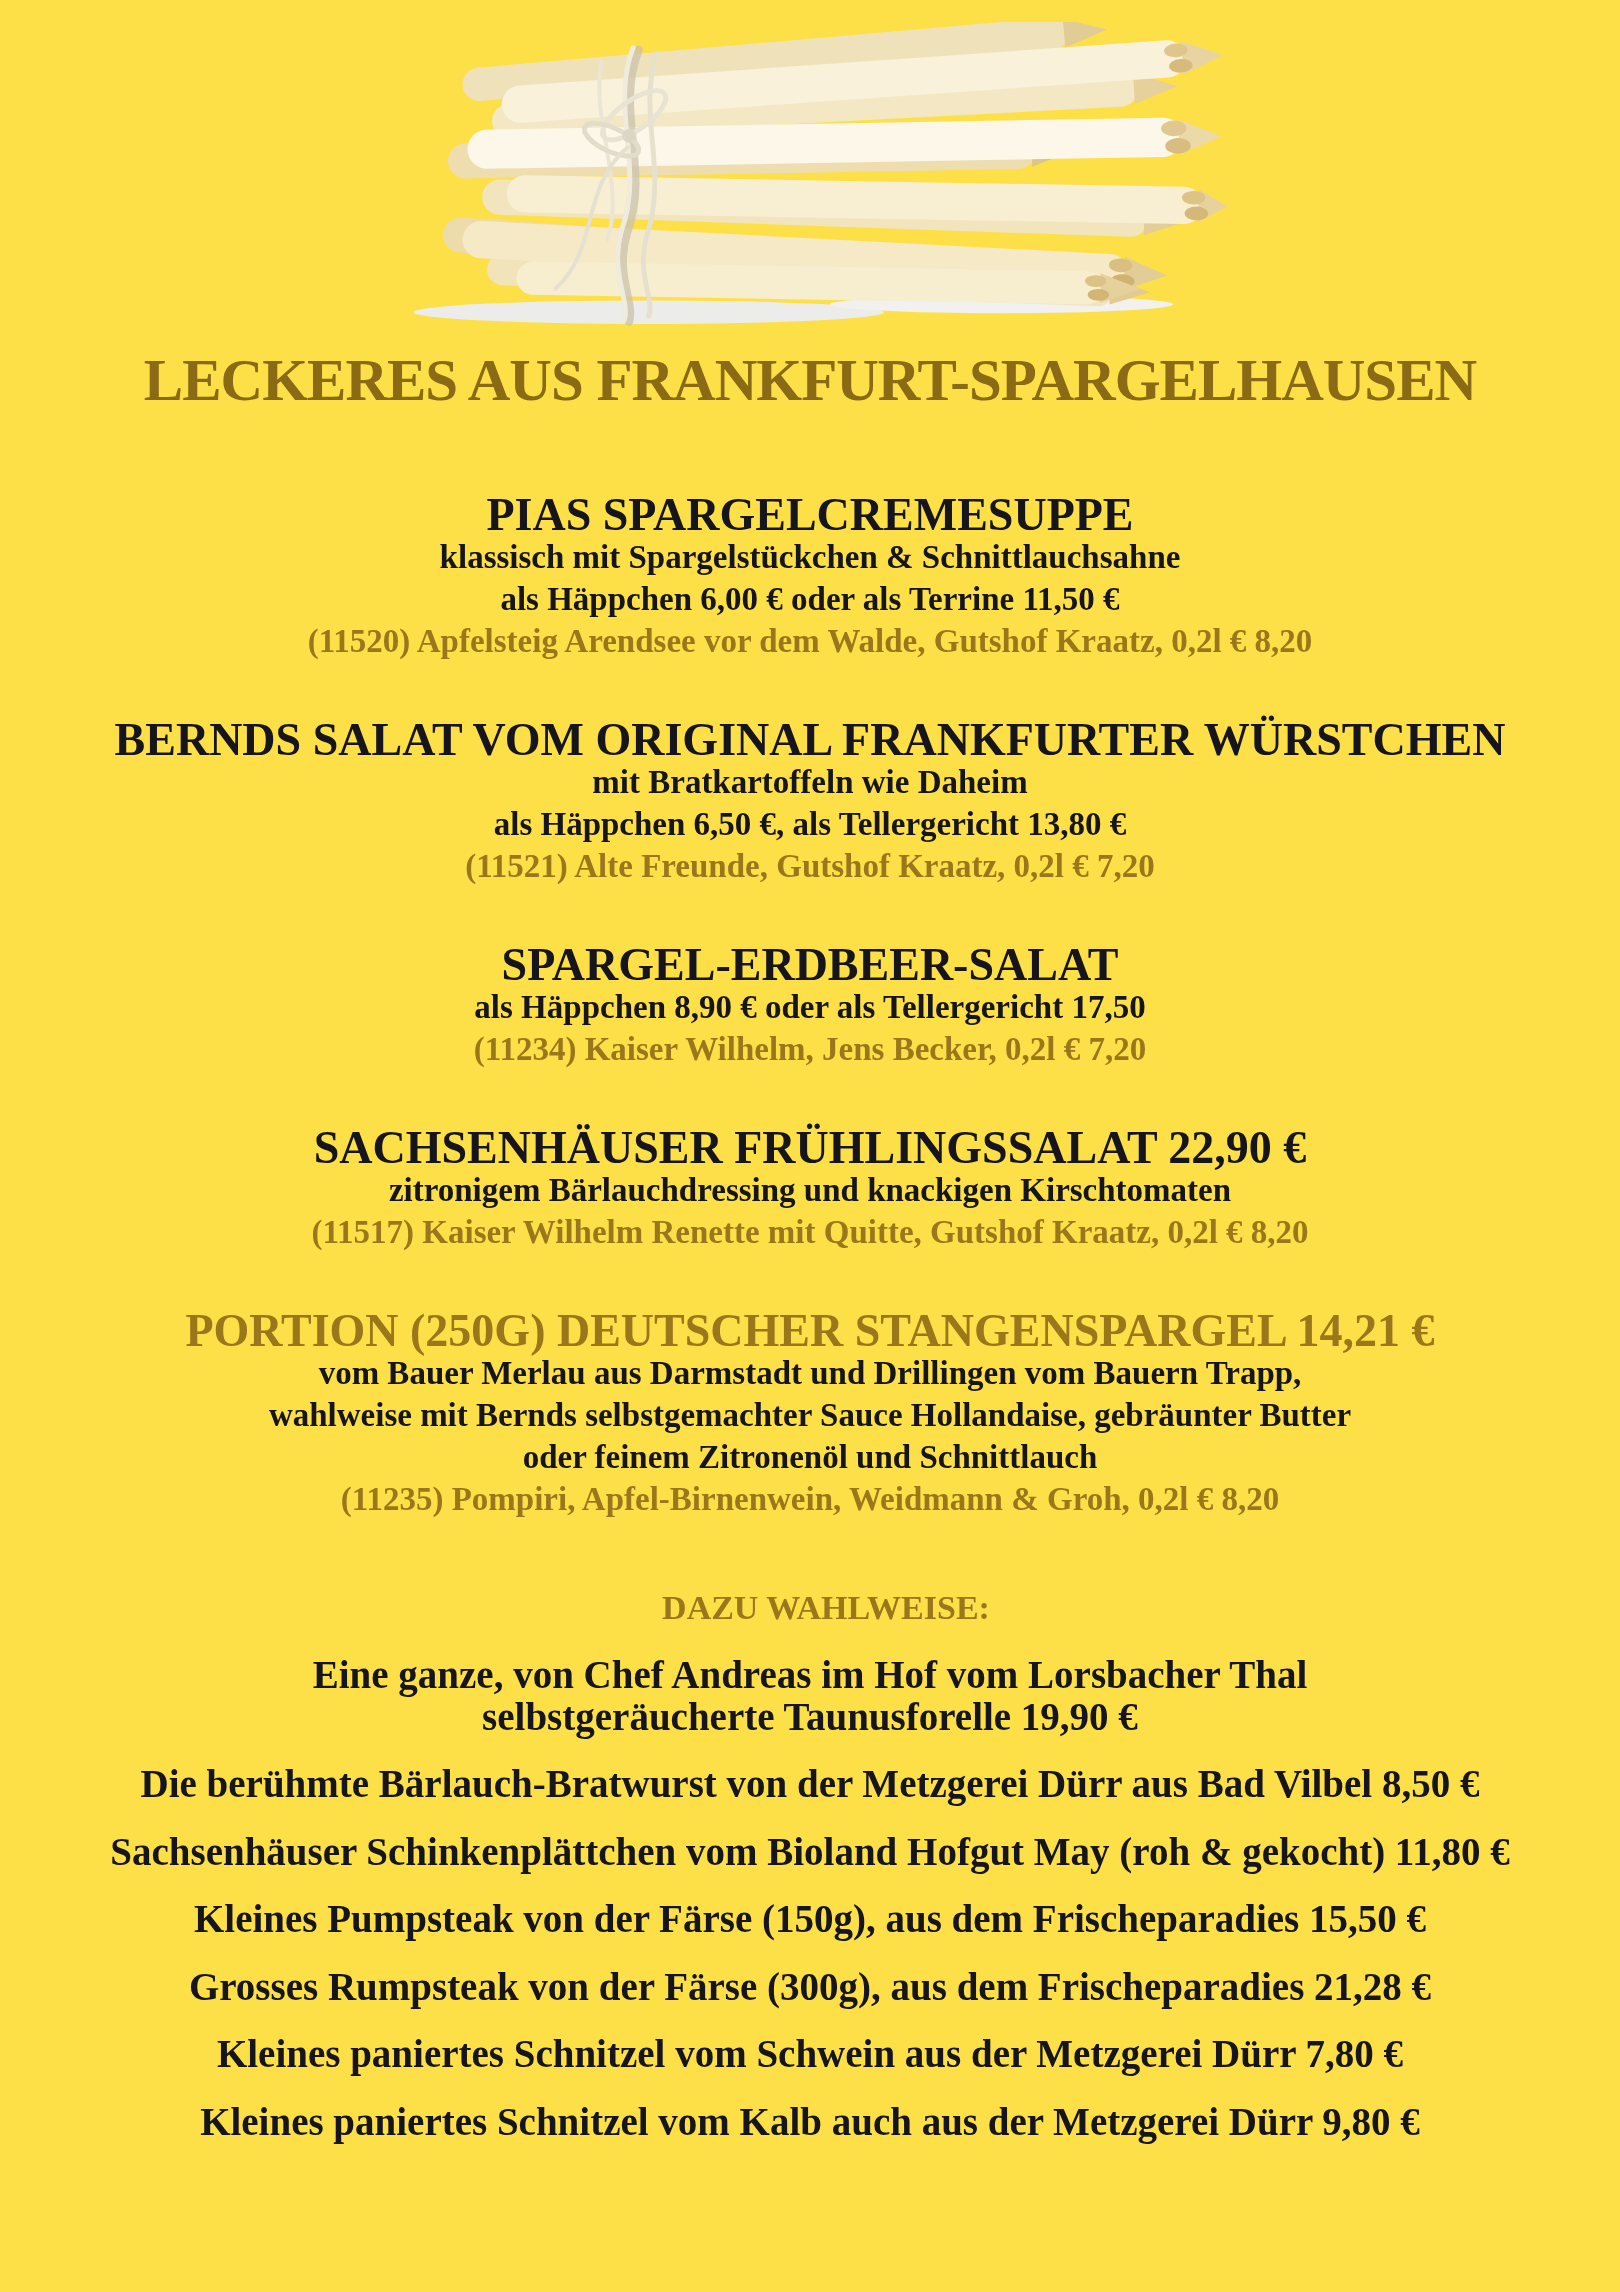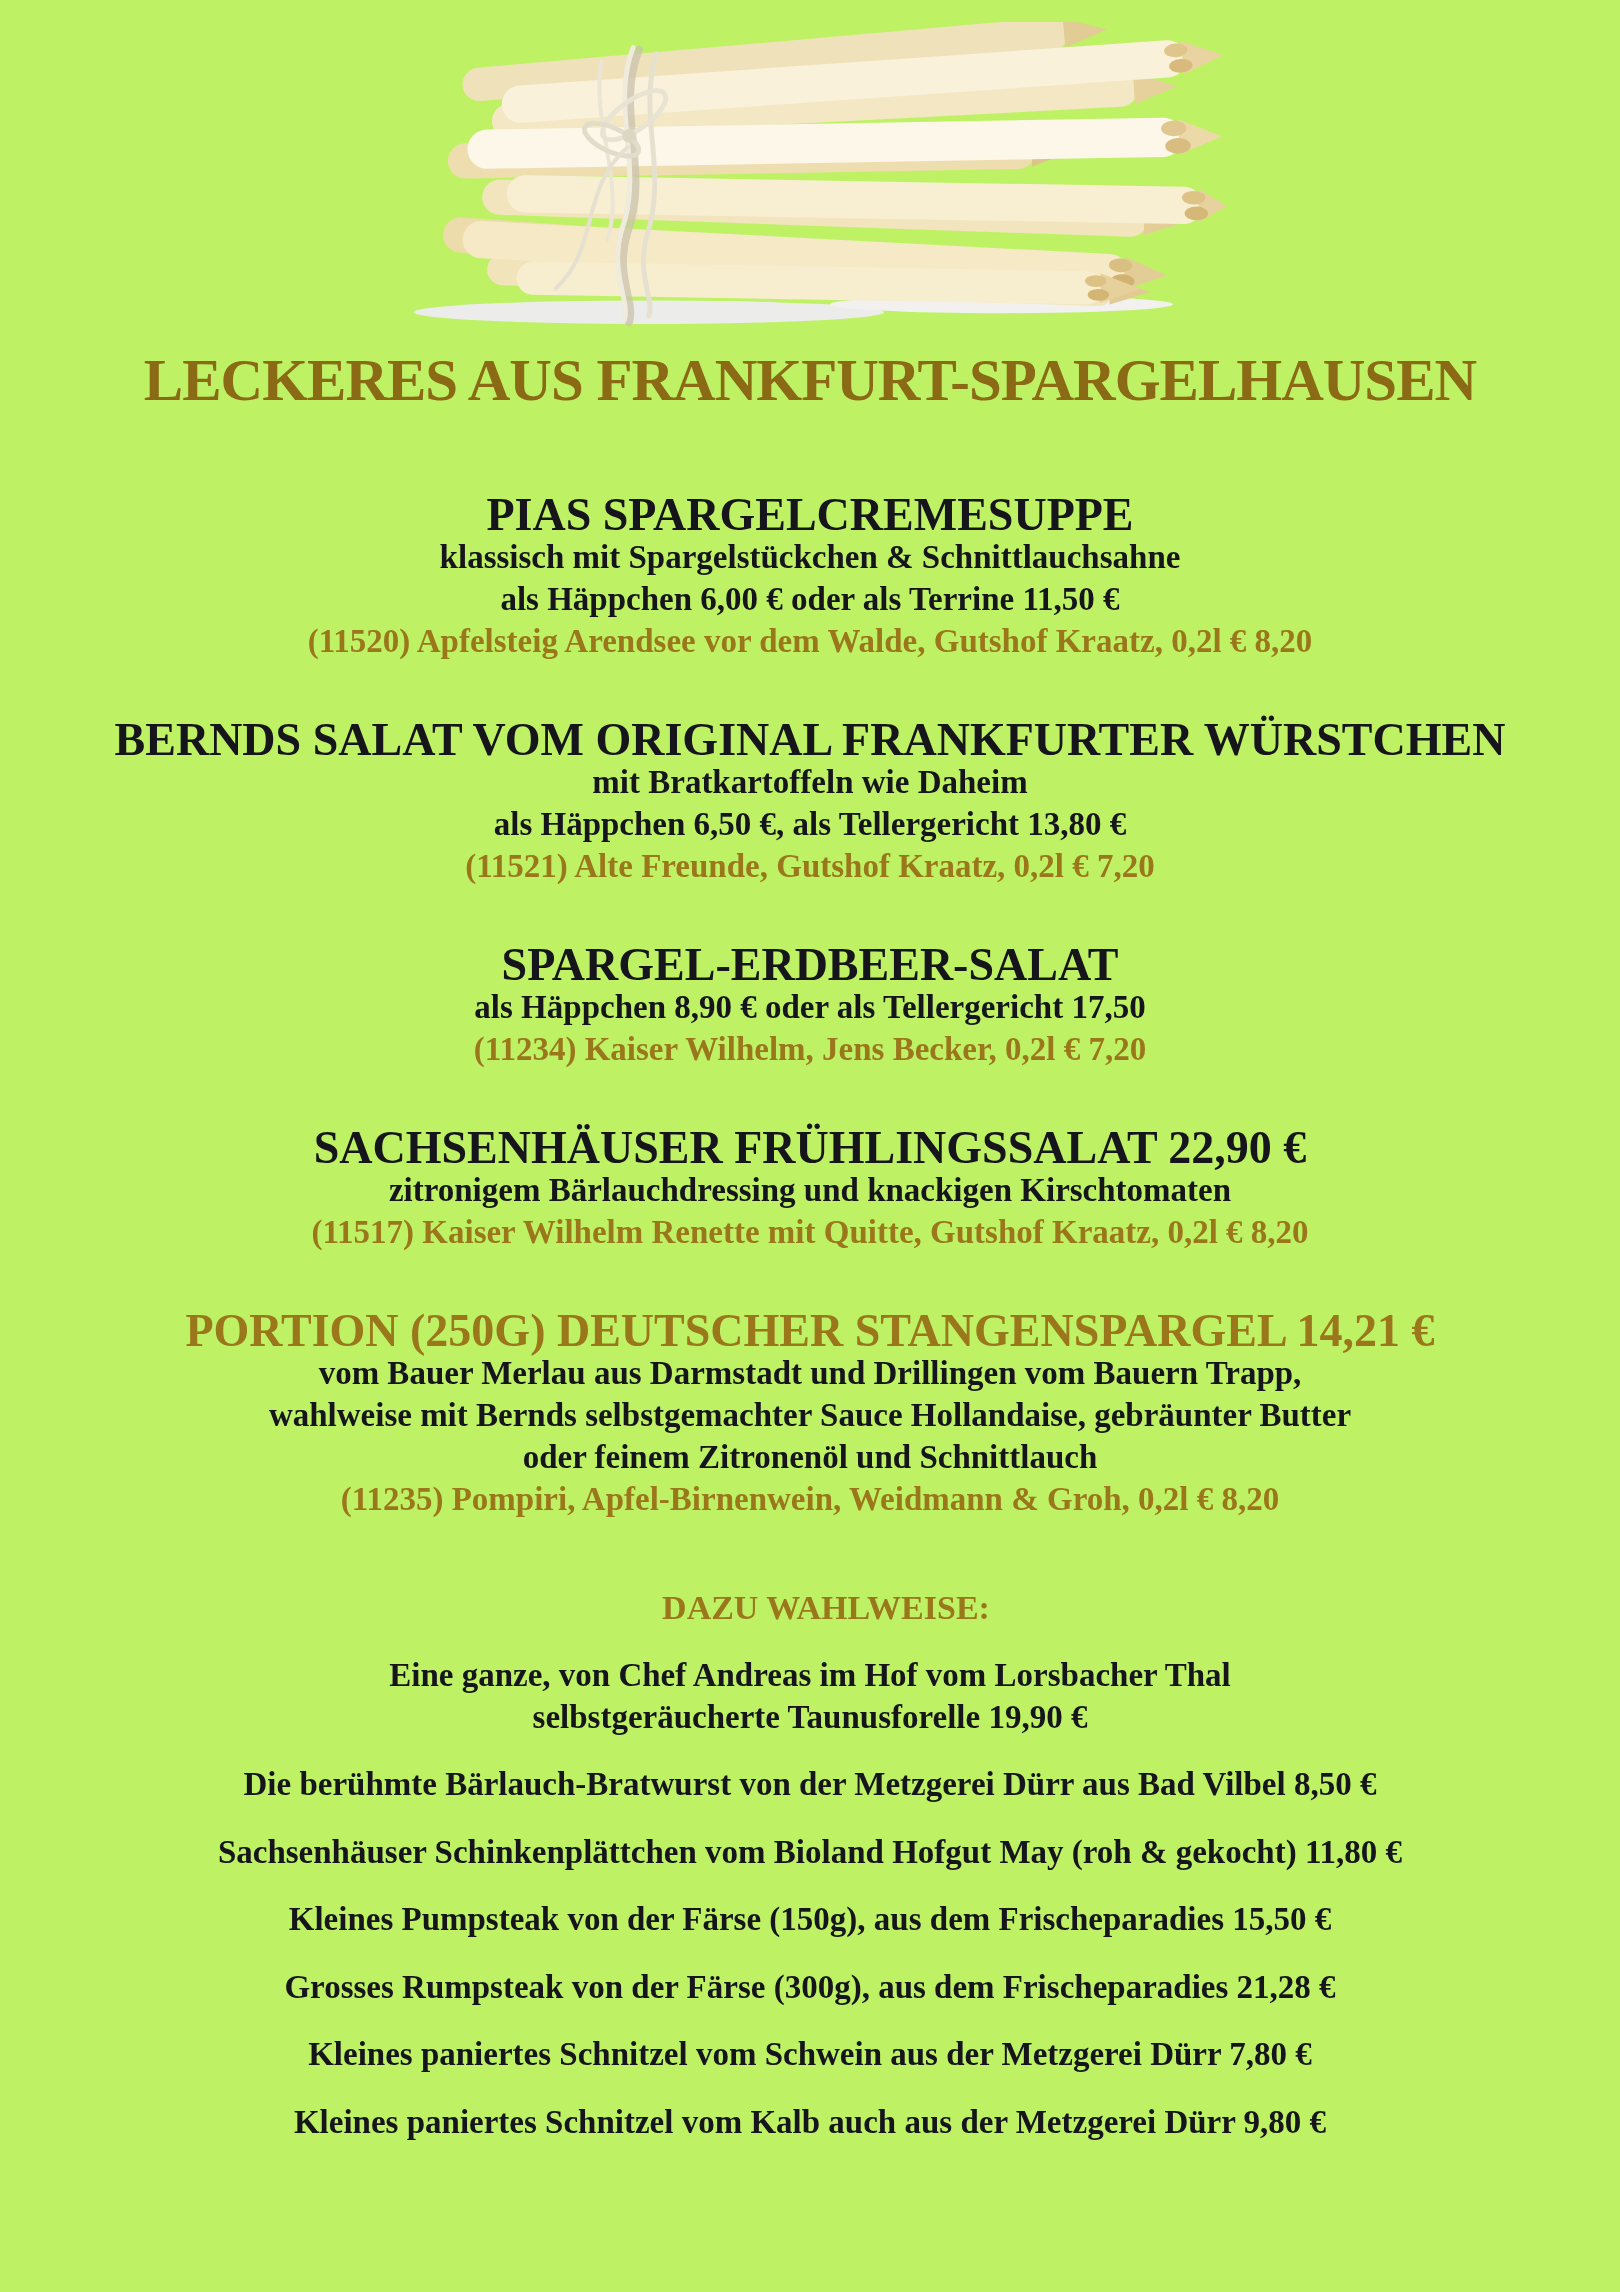--- a/index.html
+++ b/index.html
@@ -1,20 +1,20 @@
 <!DOCTYPE html>
 <html><head>
 <meta charset="utf-8">
 <style>
   * { margin: 0; padding: 0; box-sizing: border-box; }
   html, body { background: #ffffff; }
   .page {
     width: 1620px; height: 2293px;
     margin: 0 auto; position: relative; overflow: hidden;
-    background: #bef264;
+    background: #fde047;
     font-family: "Liberation Serif", "DejaVu Serif", serif;
     font-weight: bold;
     color: #15151b;
     text-align: center;
   }
   .hero { padding-top: 21.6px; line-height: 0; }
   .hero svg { display: inline-block; }
   .title {
     margin-top: 25.5px;
     font-size: 59px; line-height: 59px;
@@ -26,21 +26,21 @@
   .sec--first { margin-top: 84px; }
   .sec + .sec { margin-top: 57px; }
   .gold { color: #9b771c; }
   .pairing { color: #9b771c; }
   .sides-heading {
     margin-top: 67px;
     font-size: 34px; line-height: 42px;
     color: #9b771c;
     padding-left: 32px;
   }
-  .side-item { margin-top: 25.5px; font-size: 33px; line-height: 42px; }
+  .side-item { margin-top: 25.5px; font-size: 39px; line-height: 42px; }
   .side-item--first { margin-top: 24.5px; }
 </style>
 </head>
 <body>
 
 <div class="page">
 
   <div class="hero">
     <svg width="833" height="304" viewBox="0 0 850 310">
 

